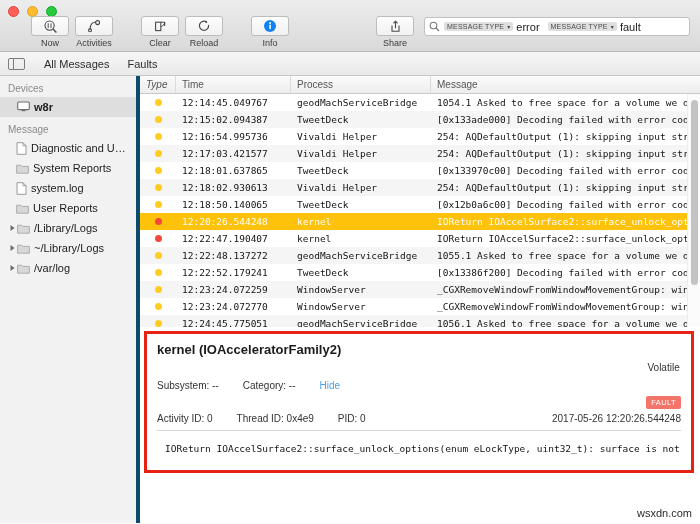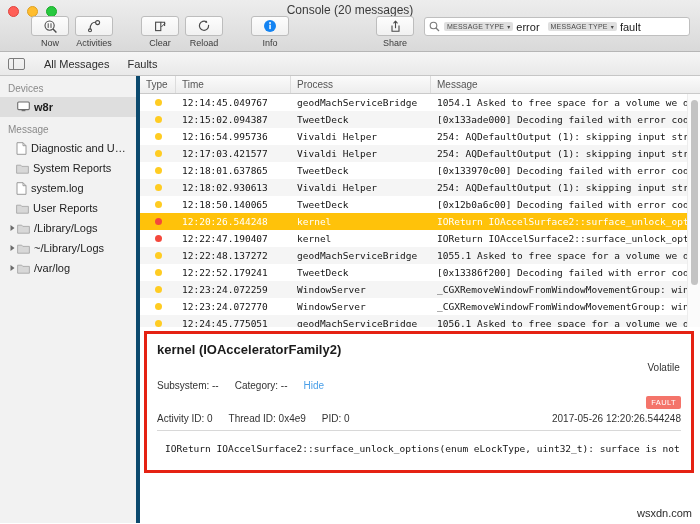--- a/index.html
+++ b/index.html
@@ -221,21 +221,21 @@
     height: 18px;
     background: linear-gradient(to bottom, #fbfbfb, #ededed);
     border-bottom: 1px solid #cacaca;
     font-size: 10px;
     color: #555;
     align-items: center;
     box-sizing: border-box;
     flex: none;
   }
   .th { padding-left: 6px; box-sizing: border-box; border-right: 1px solid #dcdcdc; height: 100%; display: flex; align-items: center; }
-  .c-type { width: 36px; }
+  .c-type { width: 36px; font-style: italic; }
   .c-time { width: 115px; }
   .c-proc { width: 140px; }
   .c-msg  { flex: 1; border-right: none; }
 
   .tbody {
     flex: none;
     height: 233px;
     overflow: hidden;
     position: relative;
   }
@@ -296,21 +296,21 @@
     color: #1b1b1b;
     margin-bottom: 5px;
   }
   .d-line {
     display: flex;
     align-items: center;
     font-size: 10px;
     color: #333;
     margin-bottom: 4px;
   }
-  .d-left { display: flex; align-items: center; gap: 16px; }
+  .d-left { display: flex; align-items: center; gap: 24px; }
   .d-right { margin-left: auto; display: flex; align-items: center; gap: 23px; flex-direction: column; }
   .d-hide { color: #4a9fe8; }
   .badge {
     background: #f4746a;
     color: #ffffff;
     font-size: 7.5px;
     letter-spacing: .4px;
     padding: 2px 5px;
     border-radius: 2px;
   }
@@ -339,21 +339,20 @@
 <body>
 
 <div id="app">
 
   <div class="titlebar">
     <div class="traffic">
       <div class="light red"></div>
       <div class="light yellow"></div>
       <div class="light green"></div>
     </div>
-    <div class="win-title">Console (20 messages)</div>
 
     <div class="toolbar">
       <div class="tb-gap-a"></div>
 
       <div class="tb-item">
         <div class="tb-btn">
           <span>
             <svg class="ic" width="15" height="15" viewBox="0 0 15 15">
               <circle cx="6.6" cy="6.6" r="4.6" fill="none" stroke="#4a4a4a" stroke-width="1.1"></circle>
               <line x1="10" y1="10" x2="13.4" y2="13.6" stroke="#4a4a4a" stroke-width="1.4"></line>

